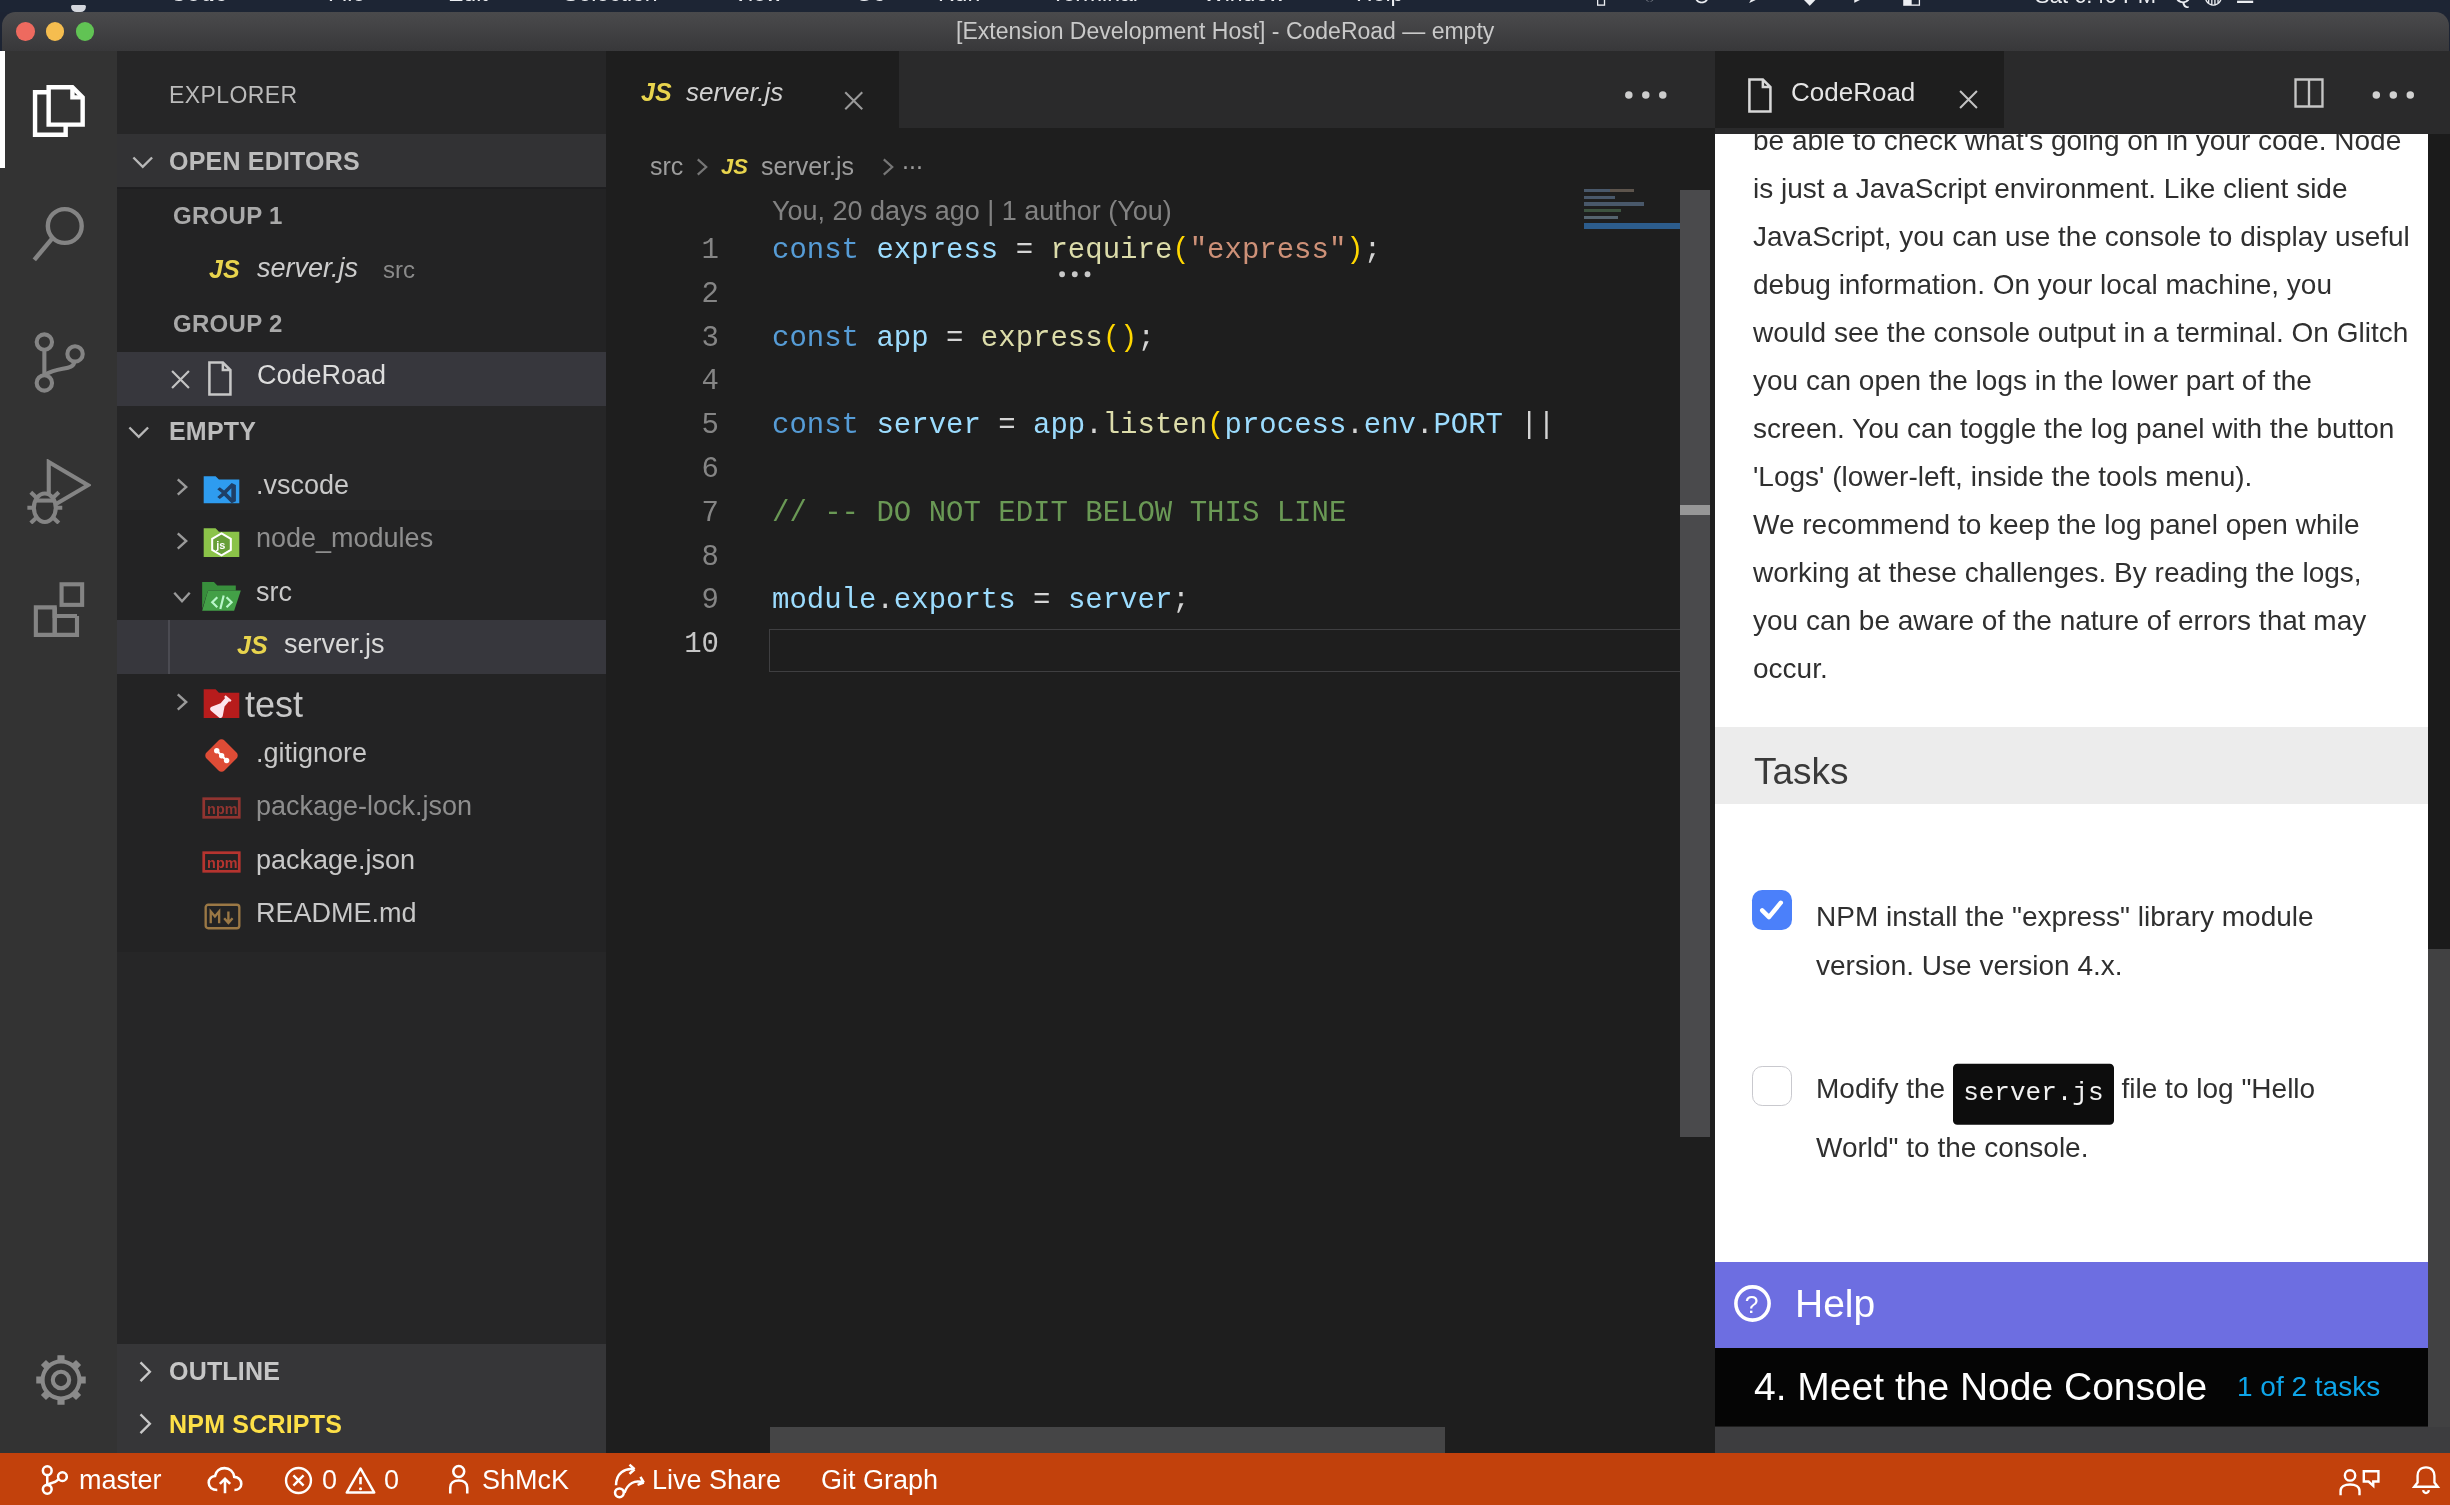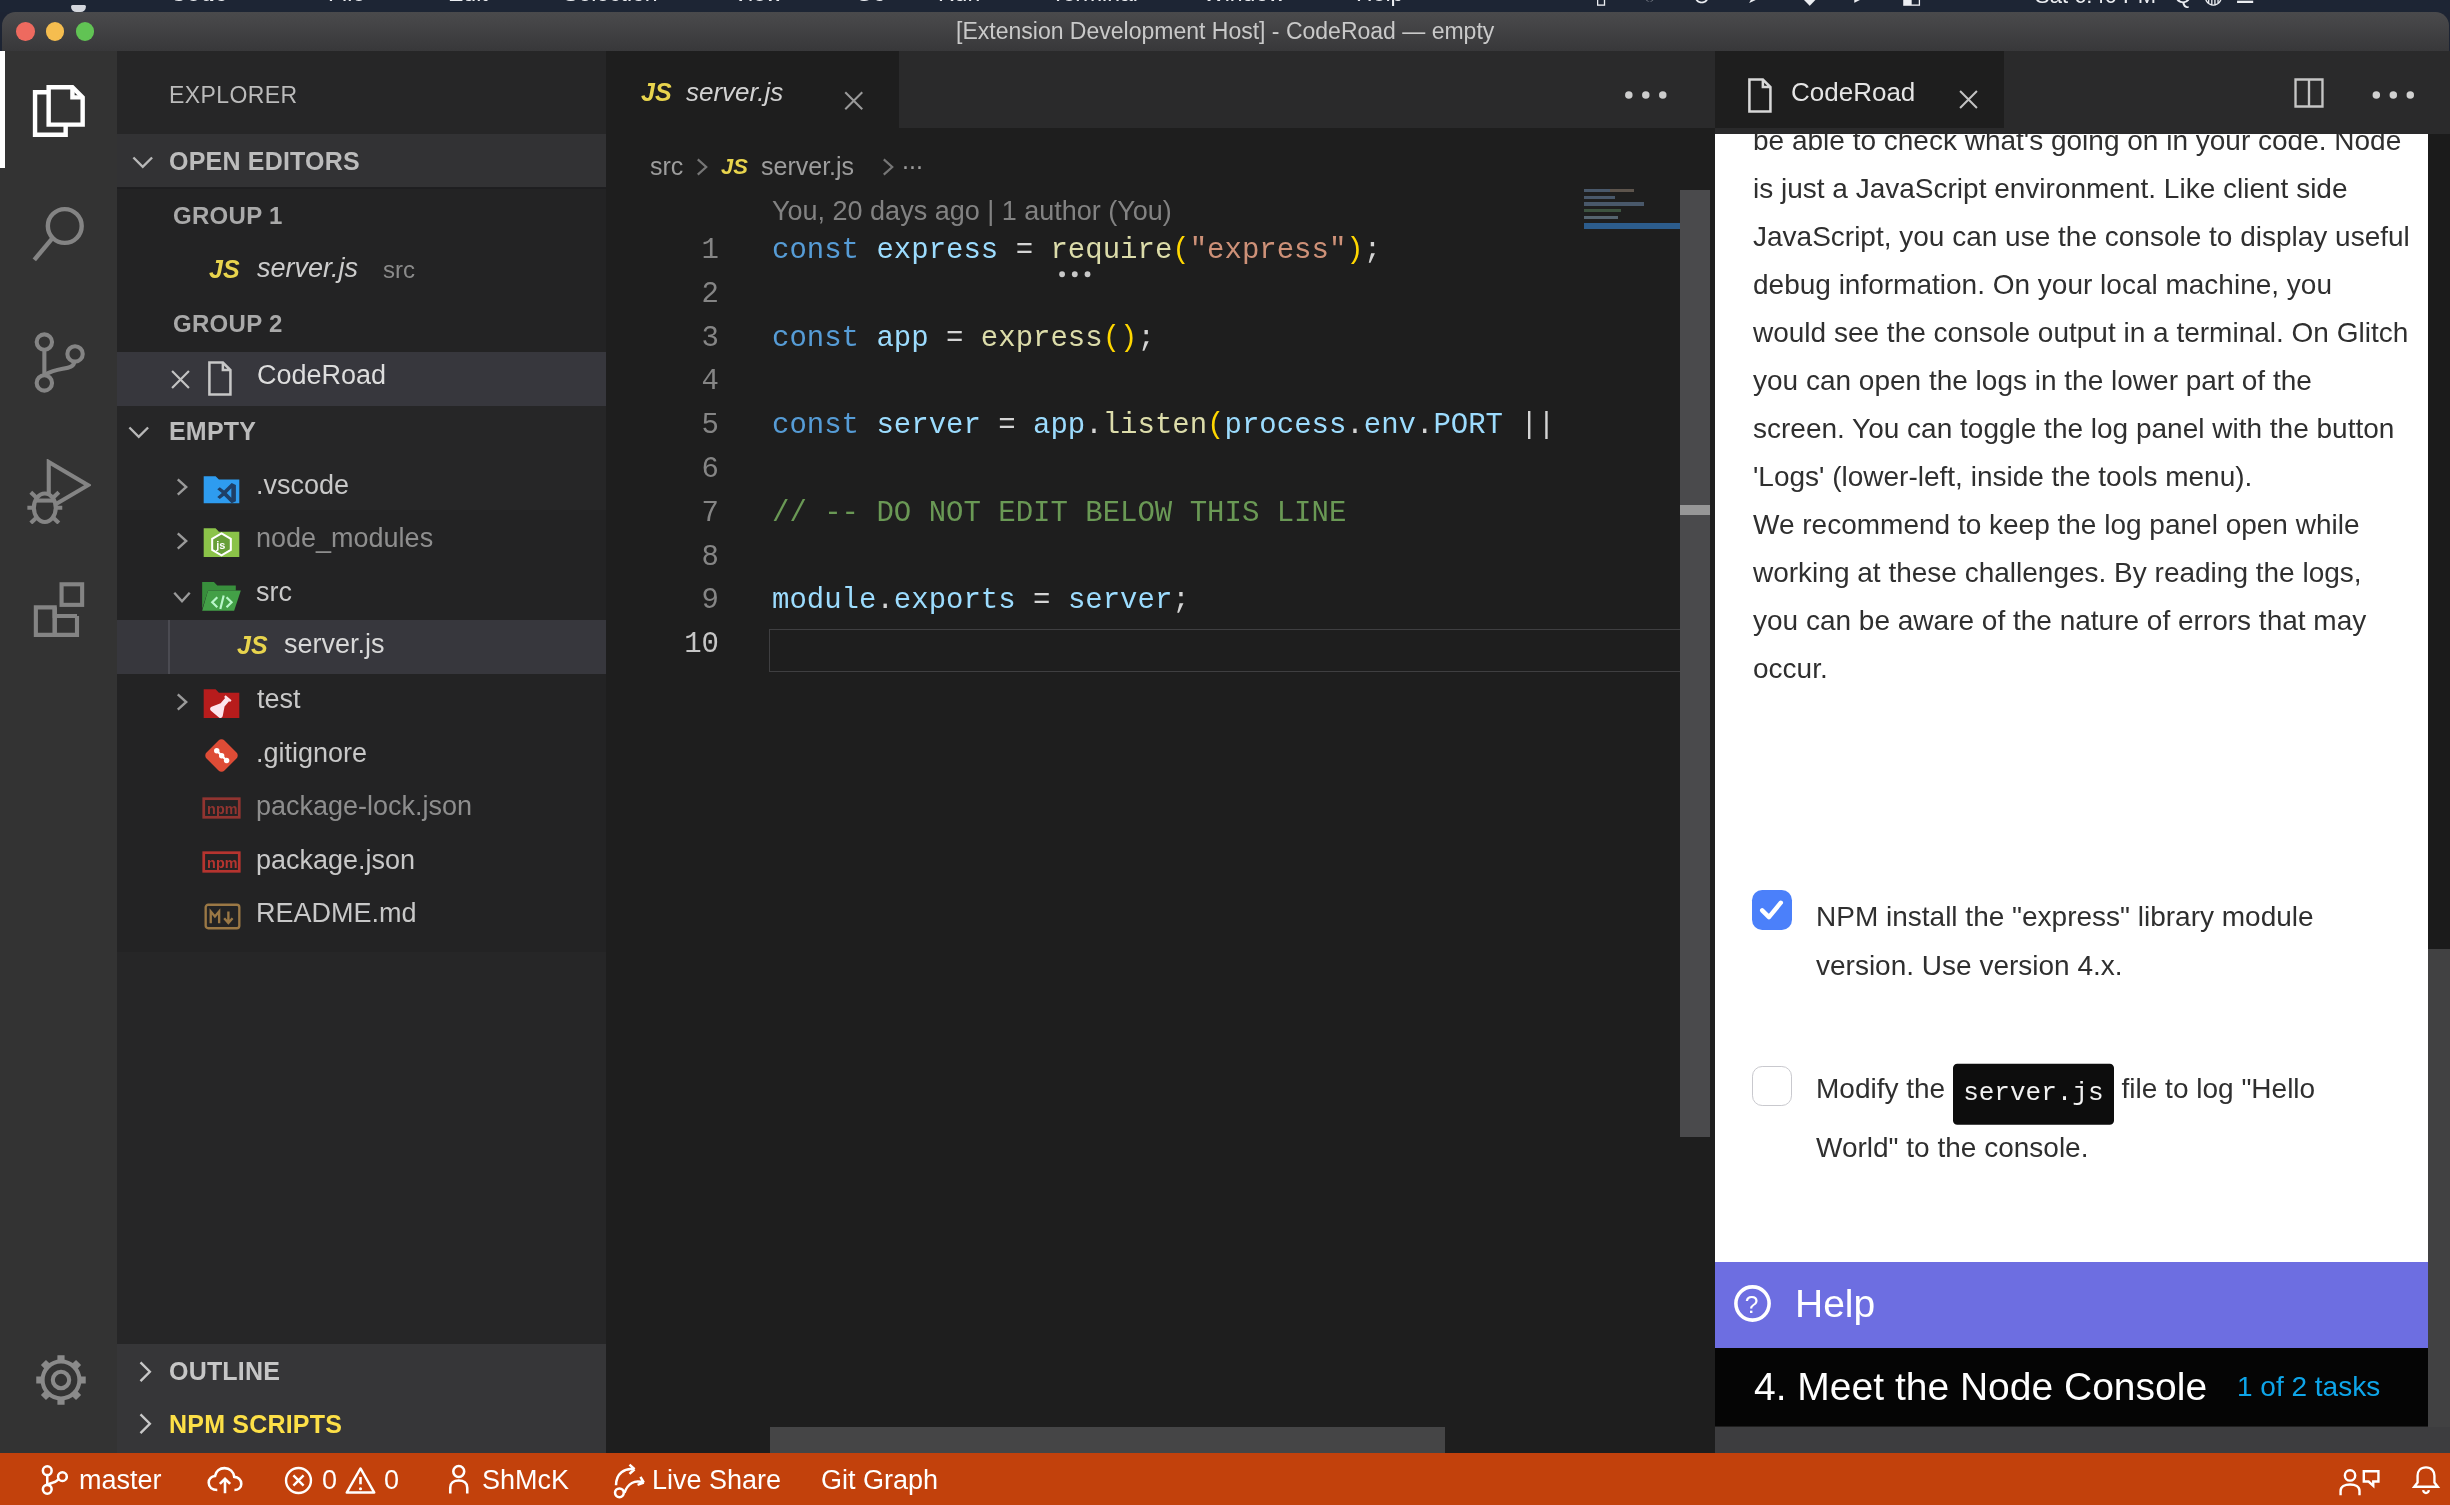--- a/index.html
+++ b/index.html
@@ -166,21 +166,21 @@
       <svg class="abs" style="left:54px;top:640px;" width="22" height="22" viewBox="0 0 13 13">
           <path d="M4 2 L9 6.5 L4 11" fill="none" stroke="#9a9a9a" stroke-width="1.4"></path>
         </svg>
       <svg class="abs" style="left:85px;top:633px;" width="39" height="36" viewBox="0 0 23 21">
         <path d="M1 3 L8 3 L10 5 L22 5 L22 20 L1 20 Z" fill="#b71c1c"></path>
         <g transform="rotate(40 11.5 13)">
             <path d="M10 7.5 L13 7.5 L13 12 L15.8 17 C16.3 18 15.6 19 14.6 19 L8.4 19 C7.4 19 6.7 18 7.2 17 L10 12 Z" fill="#fce4ec"></path>
             <path d="M9.2 7.2 L13.8 7.2" stroke="#fce4ec" stroke-width="1.4"></path>
           </g>
       </svg>
-      <div class="abs" style="left:140px;top:633px;font-size:27px;color:#c8c8c8;">test</div>
+      <div class="abs" style="left:128px;top:633px;font-size:36px;color:#c8c8c8;">test</div>
     </div>
     <div id="row-gitignore">
       <svg class="abs" style="left:85px;top:685px;" width="39" height="39" viewBox="0 0 23 23">
         <rect x="4" y="4" width="15" height="15" rx="2.5" transform="rotate(45 11.5 11.5)" fill="#de4c36"></rect>
         <circle cx="8.7" cy="8.7" r="1.6" fill="#fff"></circle>
           <circle cx="14.5" cy="14.5" r="1.6" fill="#fff"></circle>
           <circle cx="11.6" cy="11.6" r="1.6" fill="#fff"></circle>
         <path d="M9.6 9.6 L13.6 13.6" stroke="#fff" stroke-width="1.2"></path>
       </svg>
       <div class="abs" style="left:139px;top:687px;font-size:27px;color:#c8c8c8;">.gitignore</div>
@@ -311,20 +311,23 @@
     <svg class="abs" style="left:656px;top:39px;" width="48" height="10.2" viewBox="0 0 56 12">
         <circle cx="6" cy="6" r="4.4" fill="#d0d0d0"></circle>
         <circle cx="26" cy="6" r="4.4" fill="#d0d0d0"></circle>
         <circle cx="46" cy="6" r="4.4" fill="#d0d0d0"></circle>
       </svg>
 
     <div class="abs" style="left:0;top:83px;width:713px;height:1128px;background:#ffffff;"></div>
     <div class="abs" style="left:0;top:83px;width:713px;height:1128px;overflow:hidden;">
       <div class="abs" style="left:38px;top:-17px;width:664px;font-size:28px;line-height:48px;color:#2f2f2f;">be able to check what's going on in your code. Node<br>is just a JavaScript environment. Like client side<br>JavaScript, you can use the console to display useful<br>debug information. On your local machine, you<br>would see the console output in a terminal. On Glitch<br>you can open the logs in the lower part of the<br>screen. You can toggle the log panel with the button<br>'Logs' (lower-left, inside the tools menu).<br>We recommend to keep the log panel open while<br>working at these challenges. By reading the logs,<br>you can be aware of the nature of errors that may<br>occur.</div>
 
+      <div class="abs" style="left:0;top:593px;width:713px;height:77px;background:#ececec;">
+        <div class="abs" style="left:39px;top:24px;font-size:37px;color:#3a3a3a;">Tasks</div>
+      </div>
 
       <div class="abs" style="left:37px;top:756px;width:40px;height:40px;border-radius:10.2px;background:#4b80fa;">
         <svg width="39" height="39" viewBox="0 0 23 23">
             <path d="M6 12 L10 16 L17 7.5" fill="none" stroke="#ffffff" stroke-width="2.6" stroke-linecap="round" stroke-linejoin="round"></path>
           </svg>
       </div>
       <div class="abs" style="left:101px;top:758px;width:596px;font-size:28px;line-height:49px;color:#2f2f2f;">NPM install the "express" library module<br>version. Use version 4.x.</div>
 
       <div class="abs" style="left:37px;top:932px;width:40px;height:40px;border-radius:10.2px;background:#ffffff;border:1.7px solid #c9c9ce;"></div>
       <div class="abs" style="left:101px;top:928px;width:596px;font-size:28px;line-height:49px;color:#2f2f2f;">Modify the <span style="display:inline-block;background:#0d0d0d;color:#f2f2f2;font-family:'Liberation Mono',monospace;font-size:26px;padding:5.1px 10.2px 6.8px 10.2px;border-radius:4.3px;transform:translateY(1.7px);">server.js</span> file to log "Hello<br>World" to the console.</div>

